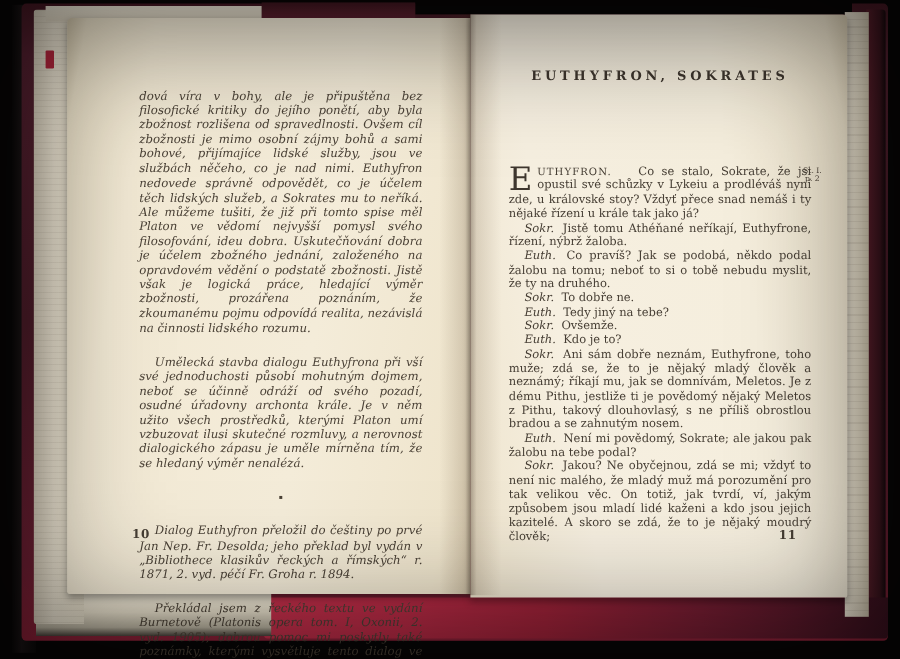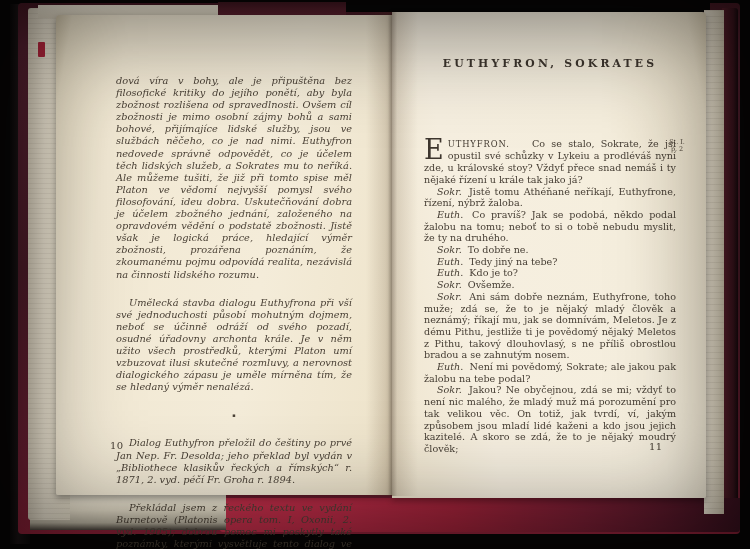--- a/index.html
+++ b/index.html
@@ -90,21 +90,21 @@
   .left-text {
     position:absolute; left:100px; top:59px; width:268px;
     font-style:italic; font-size:9.8px; line-height:12.1px;
     color:#4a4136; text-align:justify;
   }
   .left-text p { margin:16px; }
   .left-text p.indent { text-indent:13px; }
   .separator { text-align:center; font-style:normal; font-size:5px; margin:9px 0 10px; color:#4a4136; }
   .signature { text-align:right; padding-right:48px; margin-top:10px !important; }
   .pagenum {
-    position:absolute; font-size:10px; letter-spacing:0.5px; color:#463e34;
+    position:absolute; font-size:10px; letter-spacing:0.5px; color:#463e34;font-weight:bold;
   }
   .pagenum-left  { left:110px; top:440px; }
   .pagenum-right { left:649px; top:441px; }
 
   .right-text {
     position:absolute; left:424px; top:58px; width:252px;
     font-size:9.6px; line-height:11.7px;
     color:#453d33; text-align:justify;
   }
   .chapter-title {
@@ -174,26 +174,26 @@
       </p>
       <p>
         <span class="speaker">Sokr.</span>
         <span>To dobře ne.</span>
       </p>
       <p>
         <span class="speaker">Euth.</span>
         <span>Tedy jiný na tebe?</span>
       </p>
       <p>
+        <span class="speaker">Sokr.</span>
+        <span>Ovšemže.</span>
+      </p>
+      <p>
         <span class="speaker">Euth.</span>
         <span>Kdo je to?</span>
-      </p>
-      <p>
-        <span class="speaker">Sokr.</span>
-        <span>Ovšemže.</span>
       </p>
       <p>
         <span class="speaker">Sokr.</span>
         <span>Ani sám dobře neznám, Euthyfrone, toho muže; zdá se, že to je nějaký mladý člověk a neznámý; říkají mu, jak se domnívám, Meletos. Je z dému Pithu, jestliže ti je povědomý nějaký Meletos z Pithu, takový dlouhovlasý, s ne příliš obrostlou bradou a se zahnutým nosem.</span>
       </p>
       <p>
         <span class="speaker">Euth.</span>
         <span>Není mi povědomý, Sokrate; ale jakou pak žalobu na tebe podal?</span>
       </p>
       <p>

